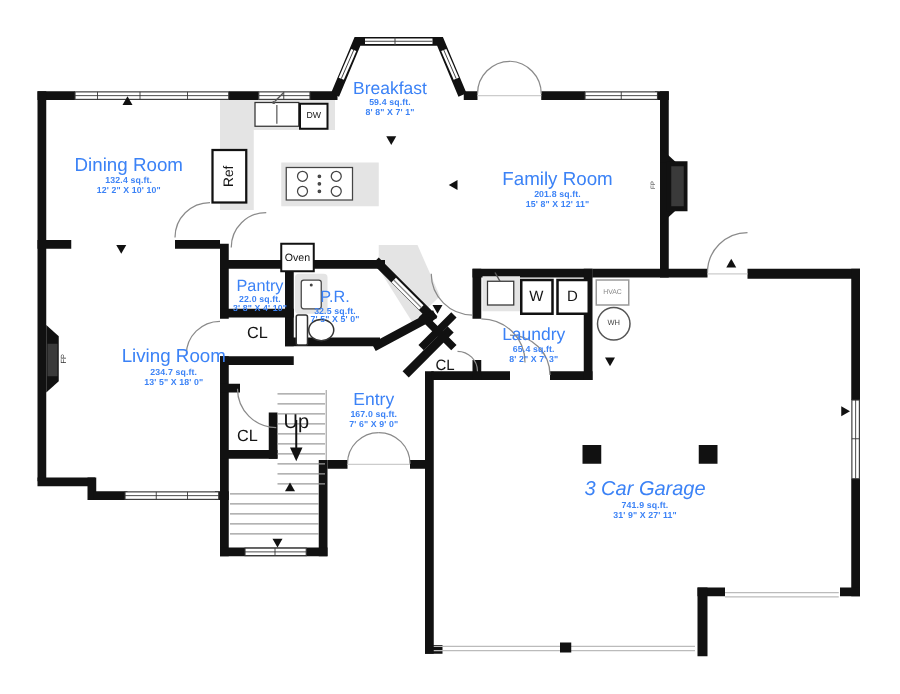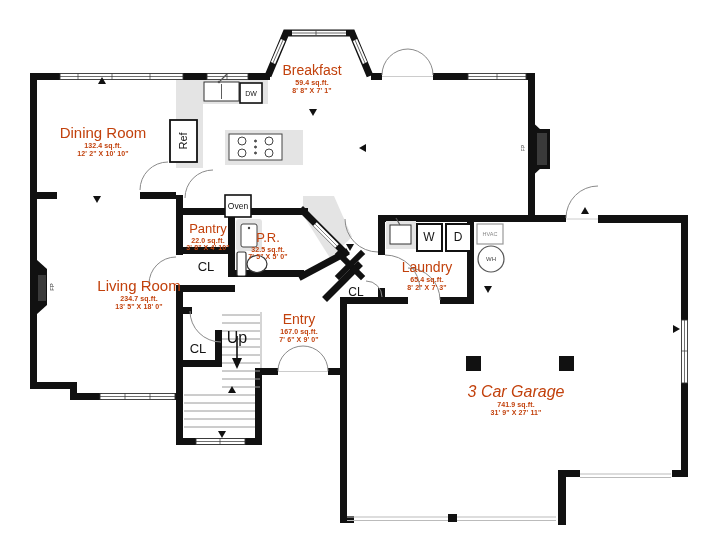--- a/index.html
+++ b/index.html
@@ -1,20 +1,20 @@
 <!DOCTYPE html>
 <html><head>
 <meta charset="utf-8">
 <style>
   html,body{margin:0;padding:0;background:#fff;}
   #plan{position:relative;width:720px;height:555px;background:#fff;overflow:hidden;
         font-family:"Liberation Sans",sans-serif;color:#111;}
   #plan svg{position:absolute;left:0;top:0;}
   .lbl{position:absolute;transform:translate(-50%,-50%);text-align:center;
-       line-height:1.12;white-space:nowrap;color:#c2410c;z-index:5;}
+       line-height:1.12;white-space:nowrap;color:#3b82f6;z-index:5;}
   .t-lg{font-size:15px;} .t-xl{font-size:16px;font-style:italic;} .t-md{font-size:14px;} .t-sm{font-size:13px;}
   .sub{font-size:7px;font-weight:700;letter-spacing:0.1px;}
   .fx{position:absolute;transform:translate(-50%,-50%);z-index:5;color:#141414;white-space:nowrap;}
   .rot{transform:translate(-50%,-50%) rotate(-90deg);}
 </style>
 </head>
 <body>
 
 <div id="plan">
 
@@ -254,20 +254,25 @@
 <div class="lbl" style="left:312px;top:79px;">
   <div class="t-md">Breakfast</div>
   <div class="sub">59.4 sq.ft.</div>
   <div class="sub">8' 8" X 7' 1"</div>
 </div>
 <div class="lbl" style="left:103px;top:141px;">
   <div class="t-lg">Dining Room</div>
   <div class="sub">132.4 sq.ft.</div>
   <div class="sub">12' 2" X 10' 10"</div>
 </div>
+<div class="lbl" style="left:446px;top:152px;">
+  <div class="t-lg">Family Room</div>
+  <div class="sub">201.8 sq.ft.</div>
+  <div class="sub">15' 8" X 12' 11"</div>
+</div>
 <div class="lbl" style="left:208px;top:237px;">
   <div class="t-sm">Pantry</div>
   <div class="sub">22.0 sq.ft.</div>
   <div class="sub">3' 8" X 4' 10"</div>
 </div>
 <div class="lbl" style="left:268px;top:246px;">
   <div class="t-sm">P.R.</div>
   <div class="sub">32.5 sq.ft.</div>
   <div class="sub">7' 5" X 5' 0"</div>
 </div>

